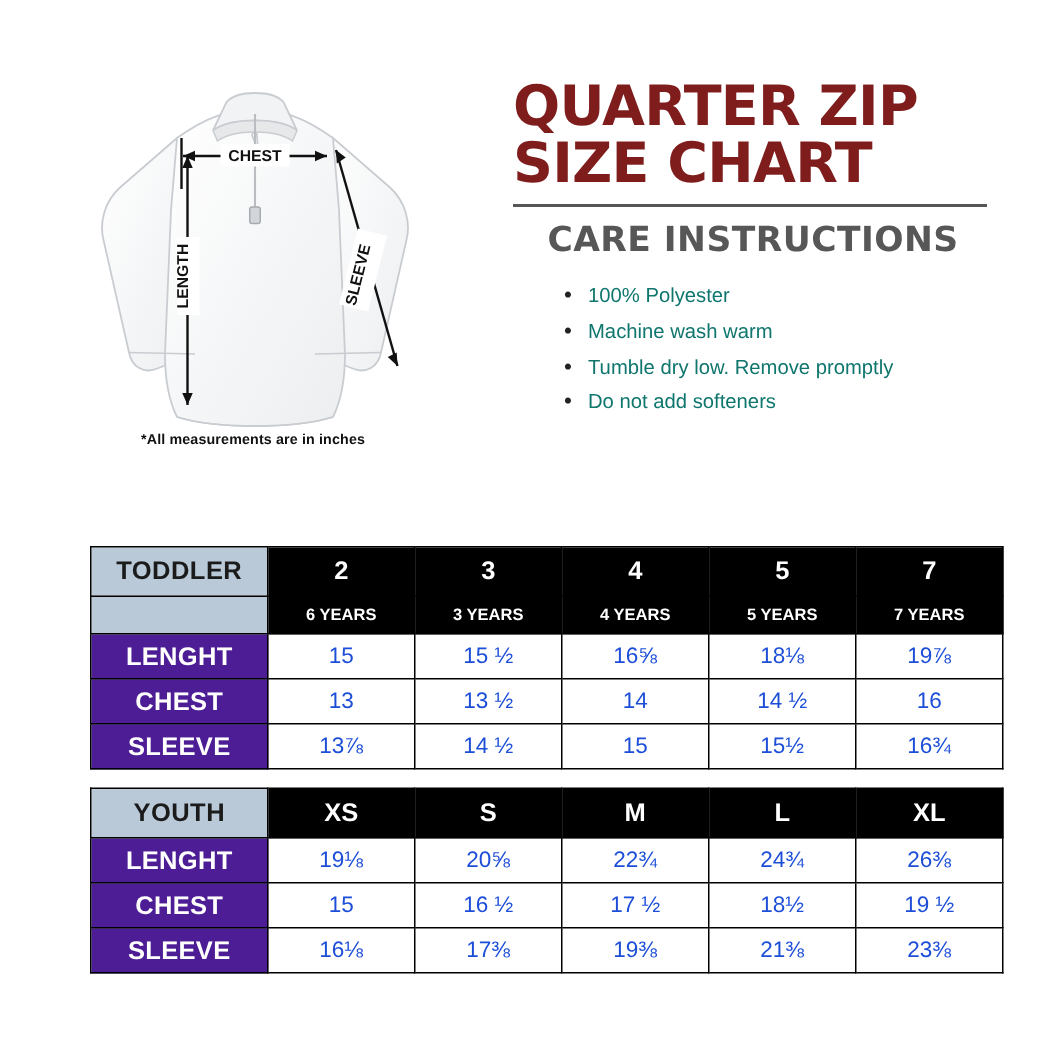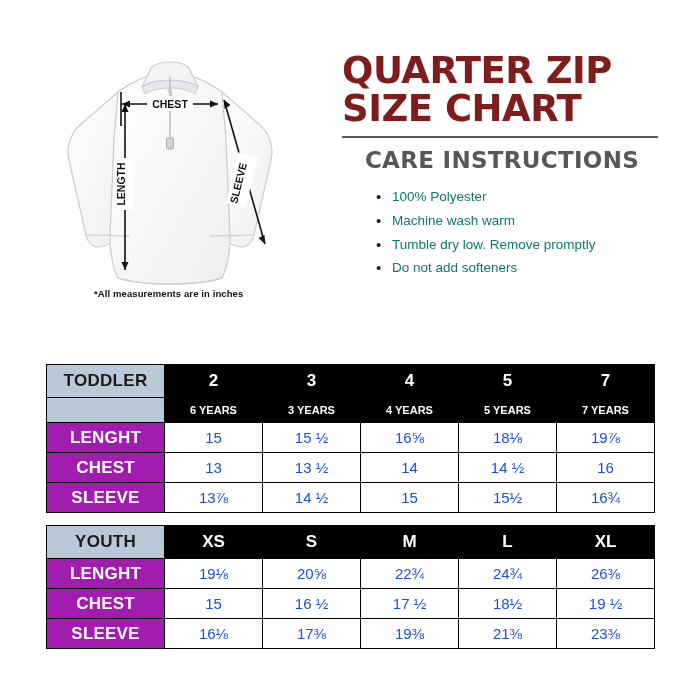--- a/index.html
+++ b/index.html
@@ -100,21 +100,21 @@
     position: absolute;
     left: 0;
     top: -1px;
     font-size: 15px;
     color: #222;
   }
 
   
   .tables {
     position: absolute;
-    left: 46px;
+    left: 60px;
     top: 364px;
     width: 608px;
   }
   table {
     border-collapse: collapse;
     width: 608px;
     table-layout: fixed;
   }
   table.toddler { margin-bottom: 12px; }
 
@@ -150,21 +150,21 @@
     font-weight: bold;
     font-size: 11px;
     height: 22px;
   }
   .hdr-sub-blank {
     background: #b9c9d8;
     height: 22px;
   }
   
   .row-label {
-    background: #a21caf;
+    background: #4c1d95;
     color: #fff;
     font-weight: bold;
     font-size: 17px;
     letter-spacing: .2px;
     height: 27px;
   }
   .cell {
     background: #fff;
     color: #1d4ed8;
     font-size: 15px;

